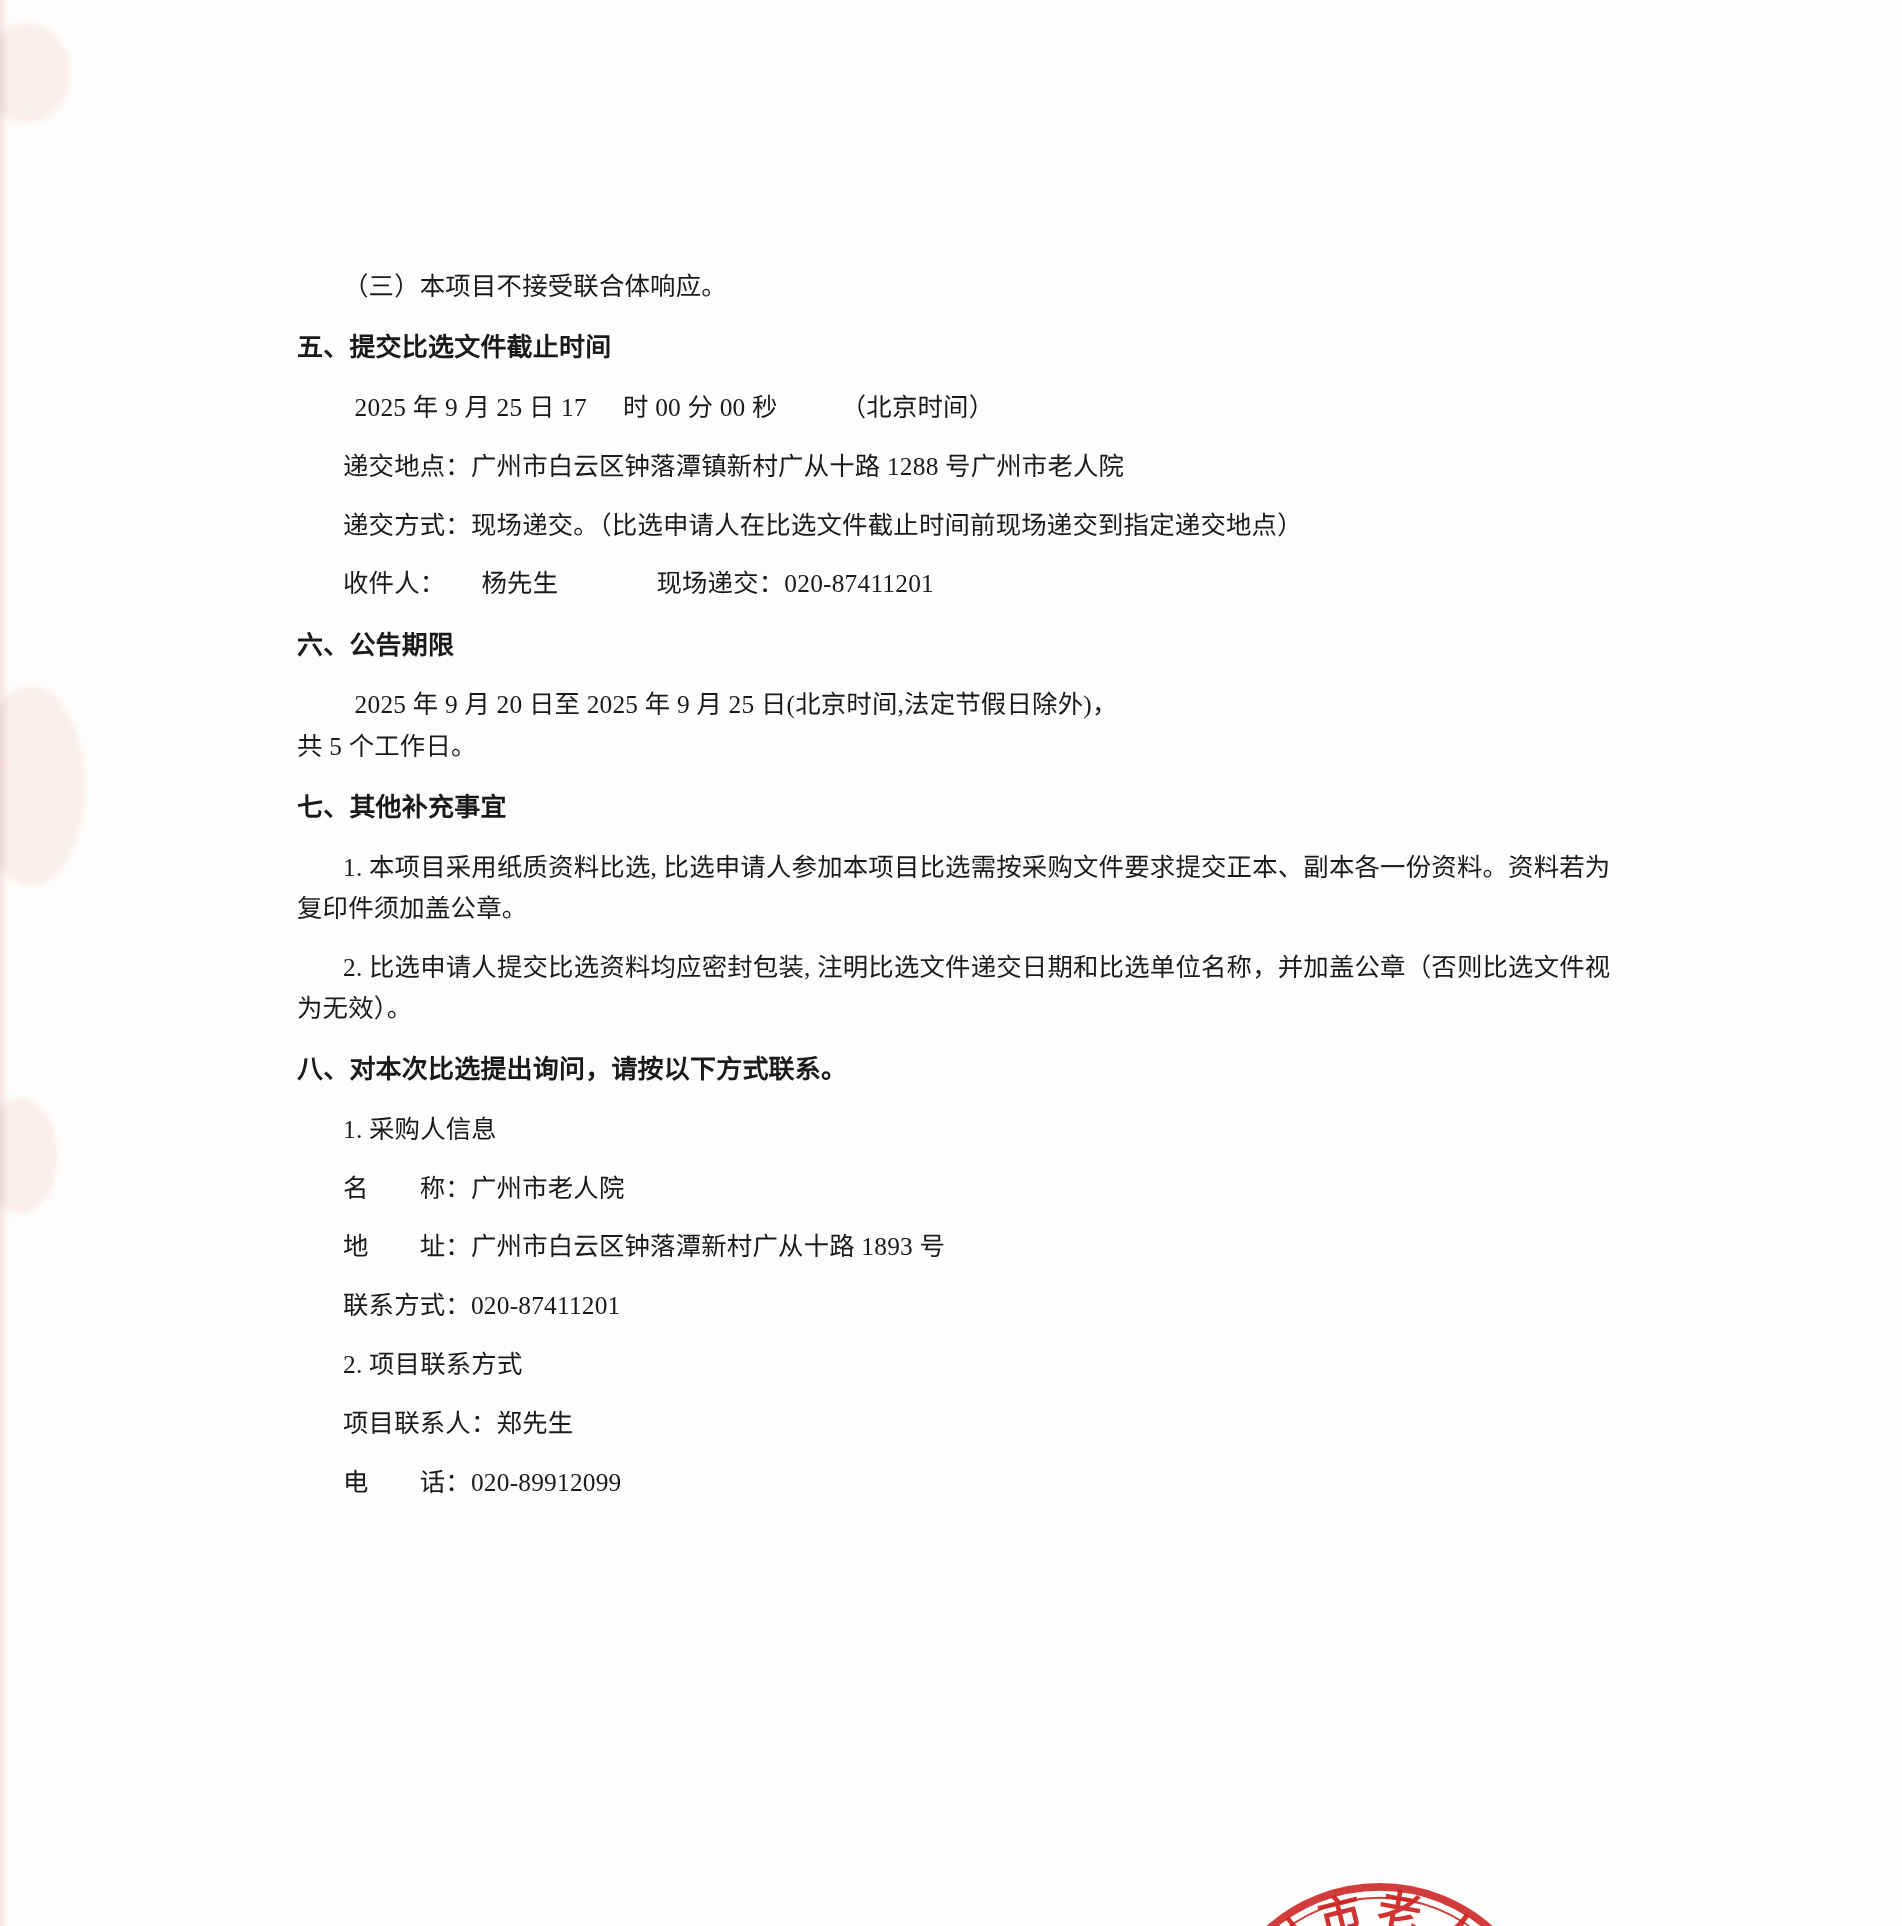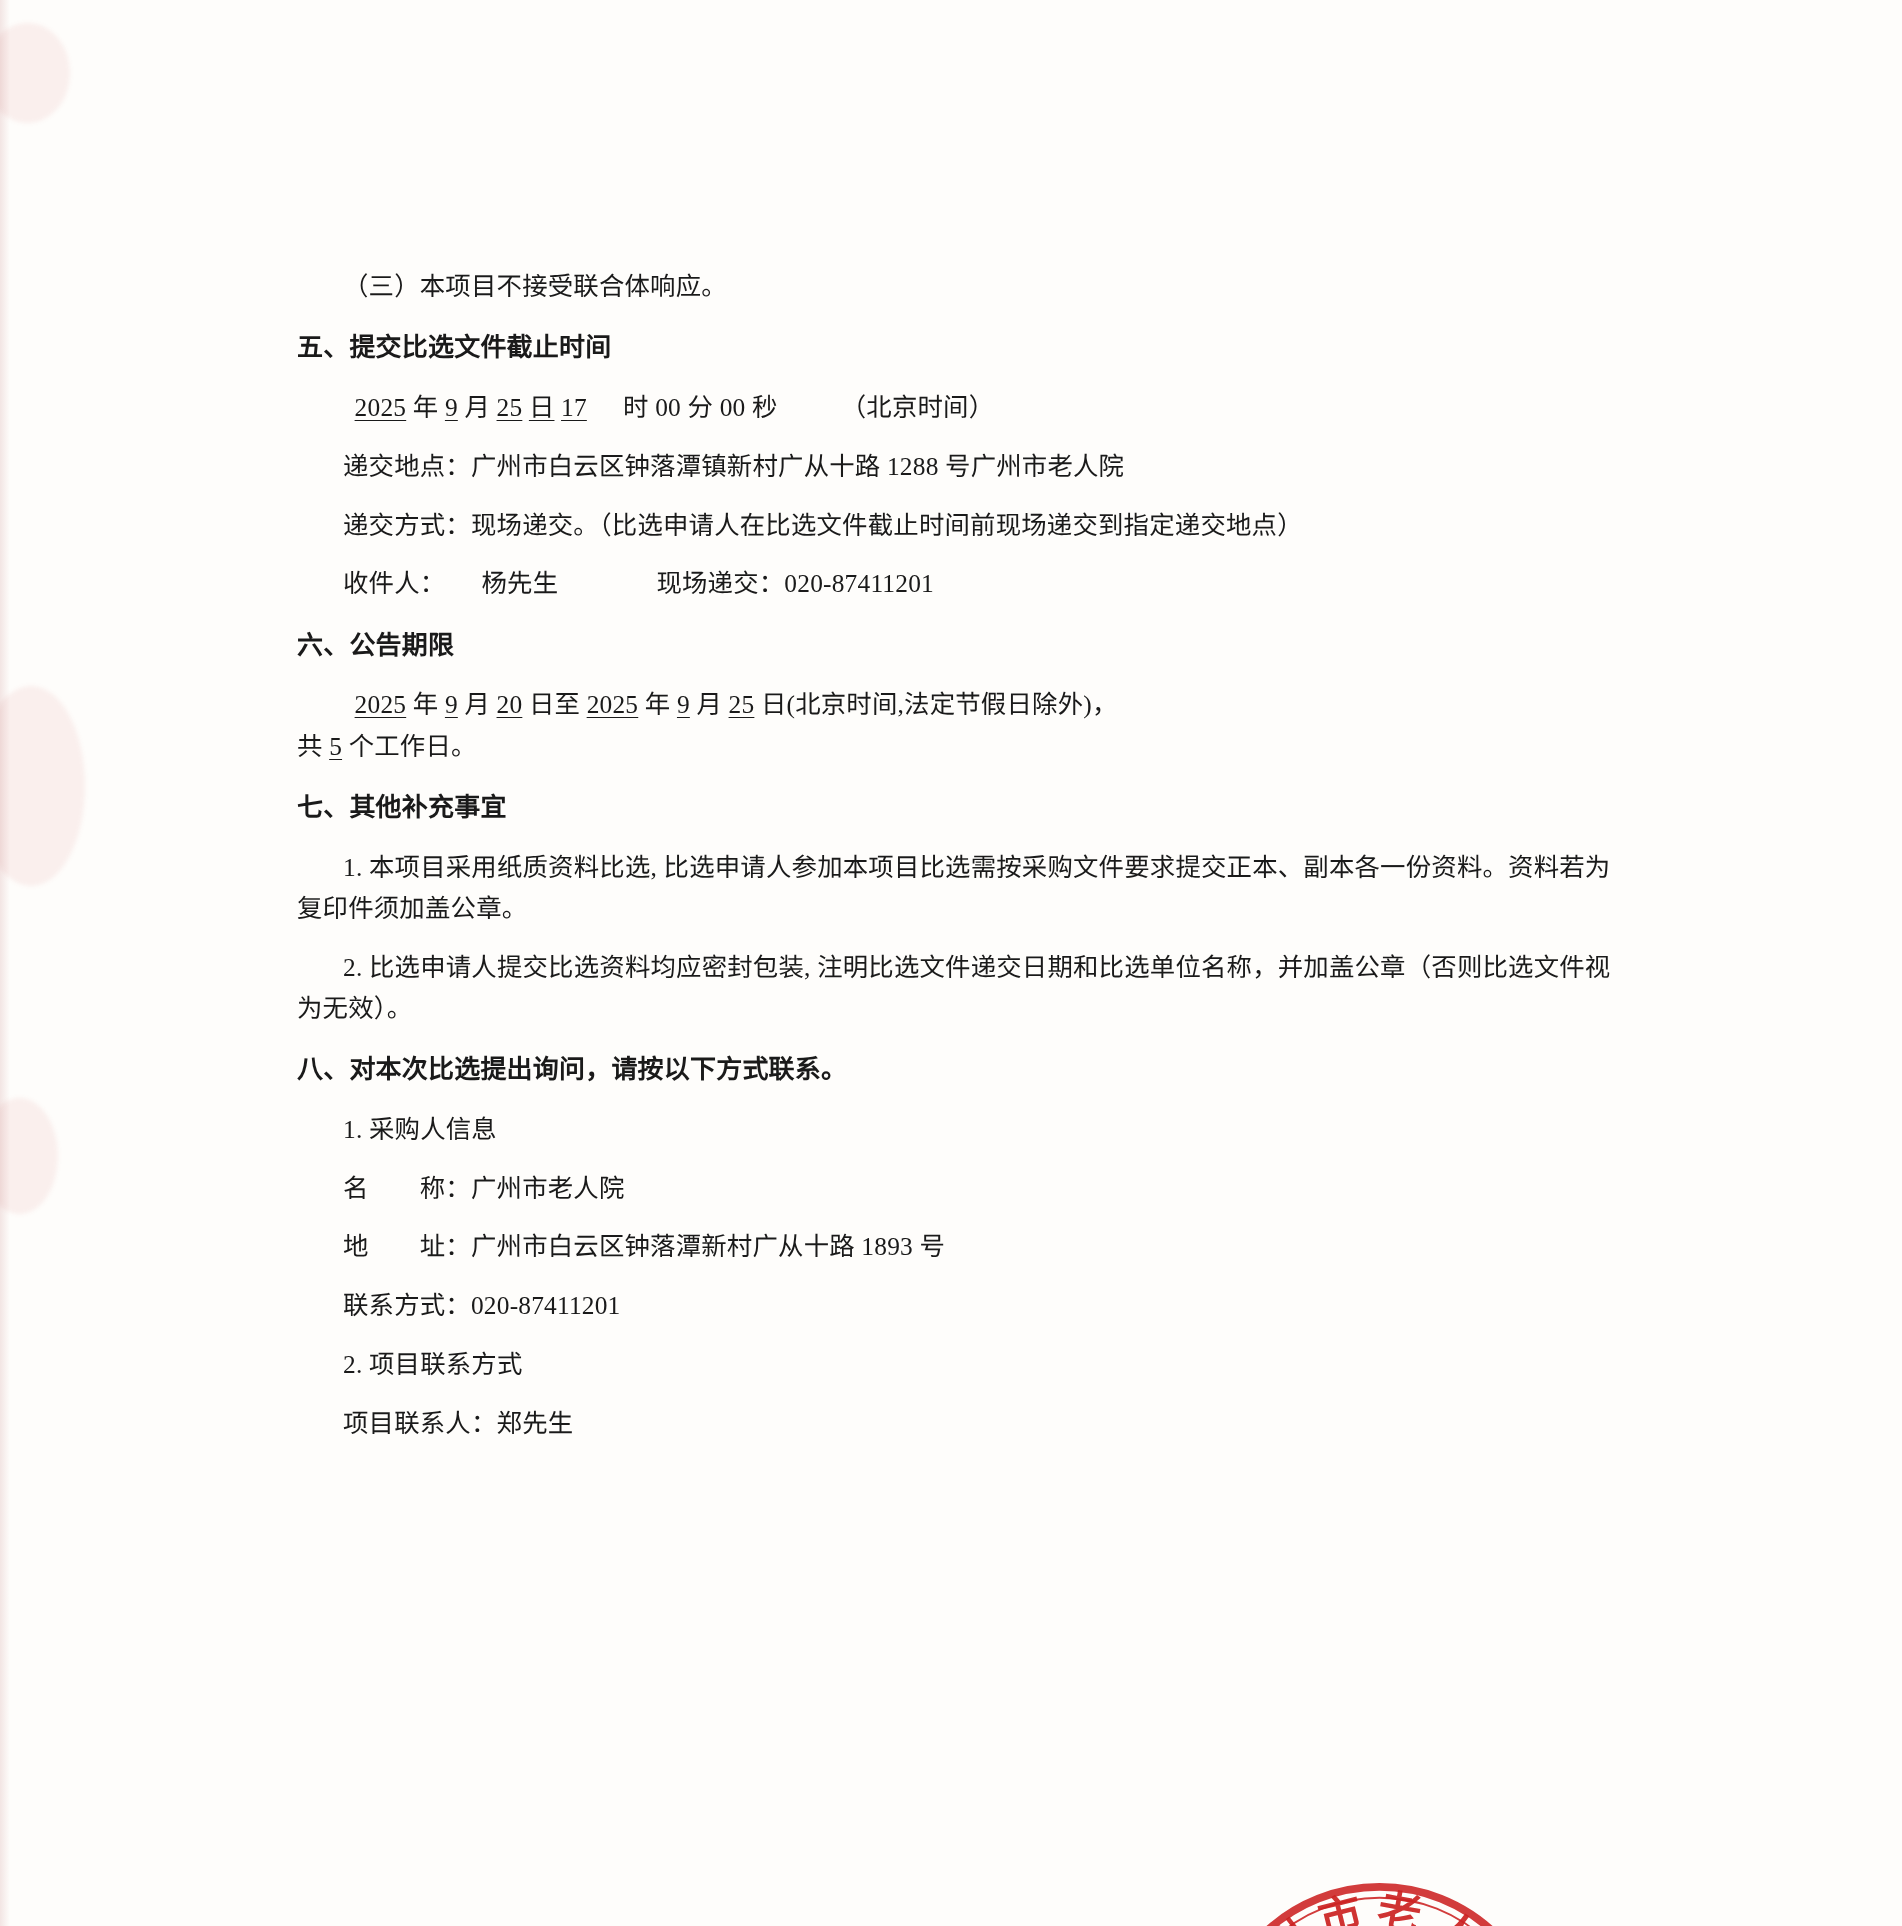--- a/index.html
+++ b/index.html
@@ -50,21 +50,20 @@
   .indent1 { text-indent: 0; padding-left: 46px; }
   .heading {
     font-weight: bold;
     font-size: 26px;
     margin-top: 20px;
   }
   .para {
     margin-top: 17.7px;
   }
   .u {
-    text-decoration: underline;
     text-underline-offset: 3.9px;
     text-decoration-thickness: 1.2px;
   }
   .blank-wide {
     display: inline-block;
     min-width: 11.6px;
   }
   .gap-sm { display: inline-block; width: 23px; }
   .gap-md { display: inline-block; width: 50px; }
   .gap-lg { display: inline-block; width: 85px; }
@@ -175,20 +174,23 @@
     <p class="para indent1">
       <span>联系方式：</span><span class="num">020-87411201</span>
     </p>
 
     <p class="para indent1">2. 项目联系方式</p>
 
     <p class="para indent1">
       <span>项目联系人：</span><span>郑先生</span>
     </p>
 
+    <p class="para indent1">
+      <span>电　　话：</span><span class="num">020-89912099</span>
+    </p>
 
   </div>
 
   <svg class="seal" viewBox="0 0 900 900" xmlns="http://www.w3.org/2000/svg">
     <g opacity="0.88" fill="none" stroke="#cc2222">
       <circle cx="450" cy="450" r="432" stroke-width="20"></circle>
       <circle cx="450" cy="450" r="404" stroke-width="5"></circle>
     </g>
     <g transform="translate(450,450)" opacity="0.9">
       <polygon fill="#cc2222" points="0,-150 35,-46 145,-46 56,19 90,123 0,58 -90,123 -56,19 -145,-46 -35,-46"></polygon>

